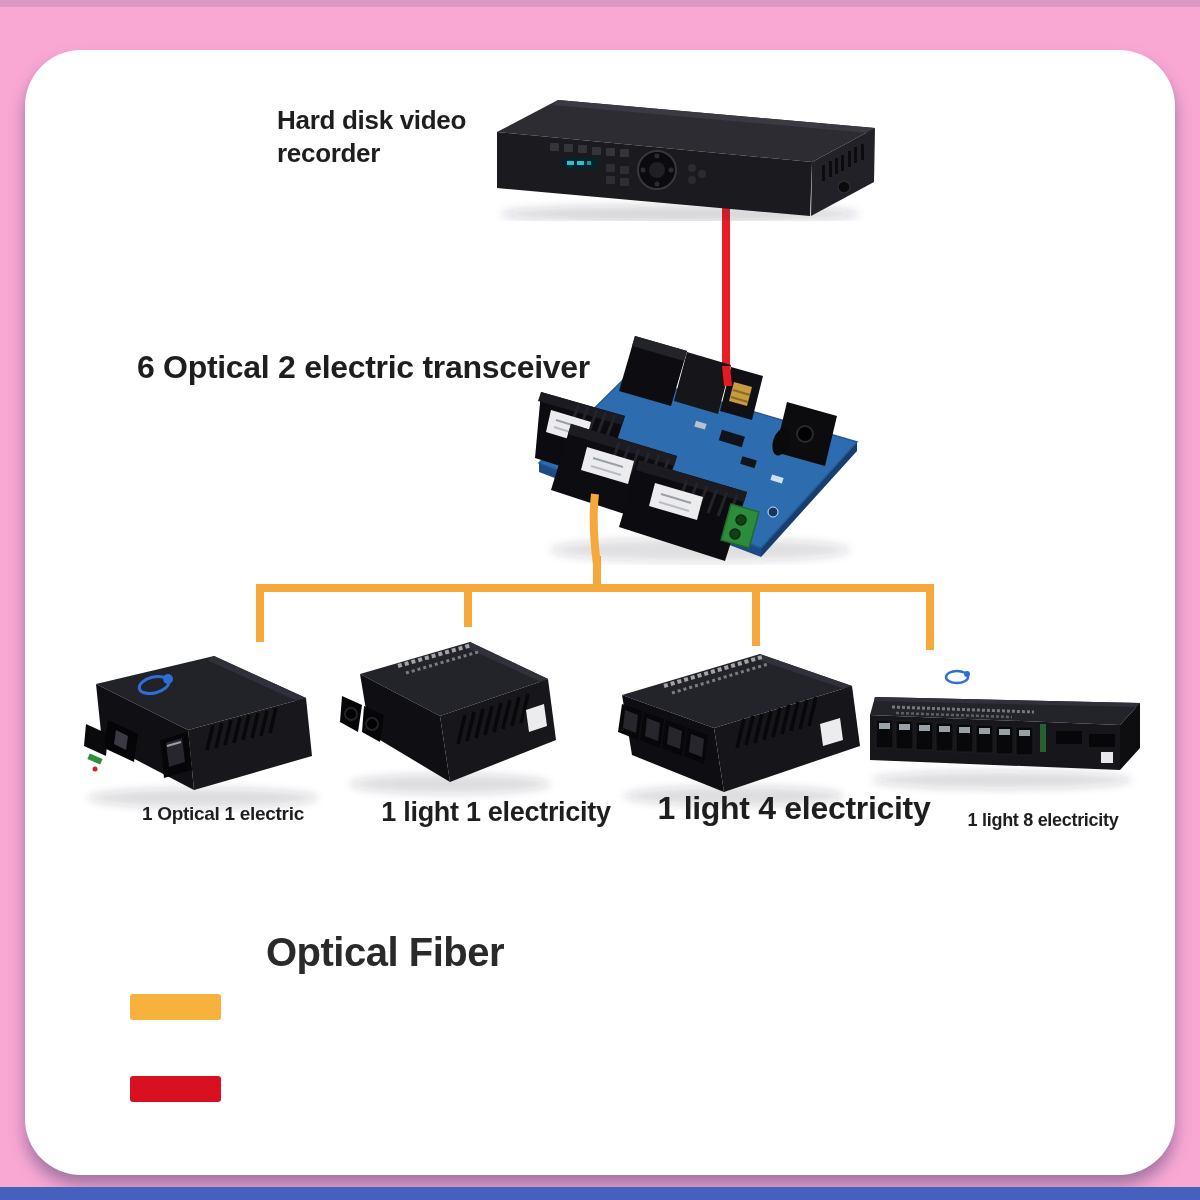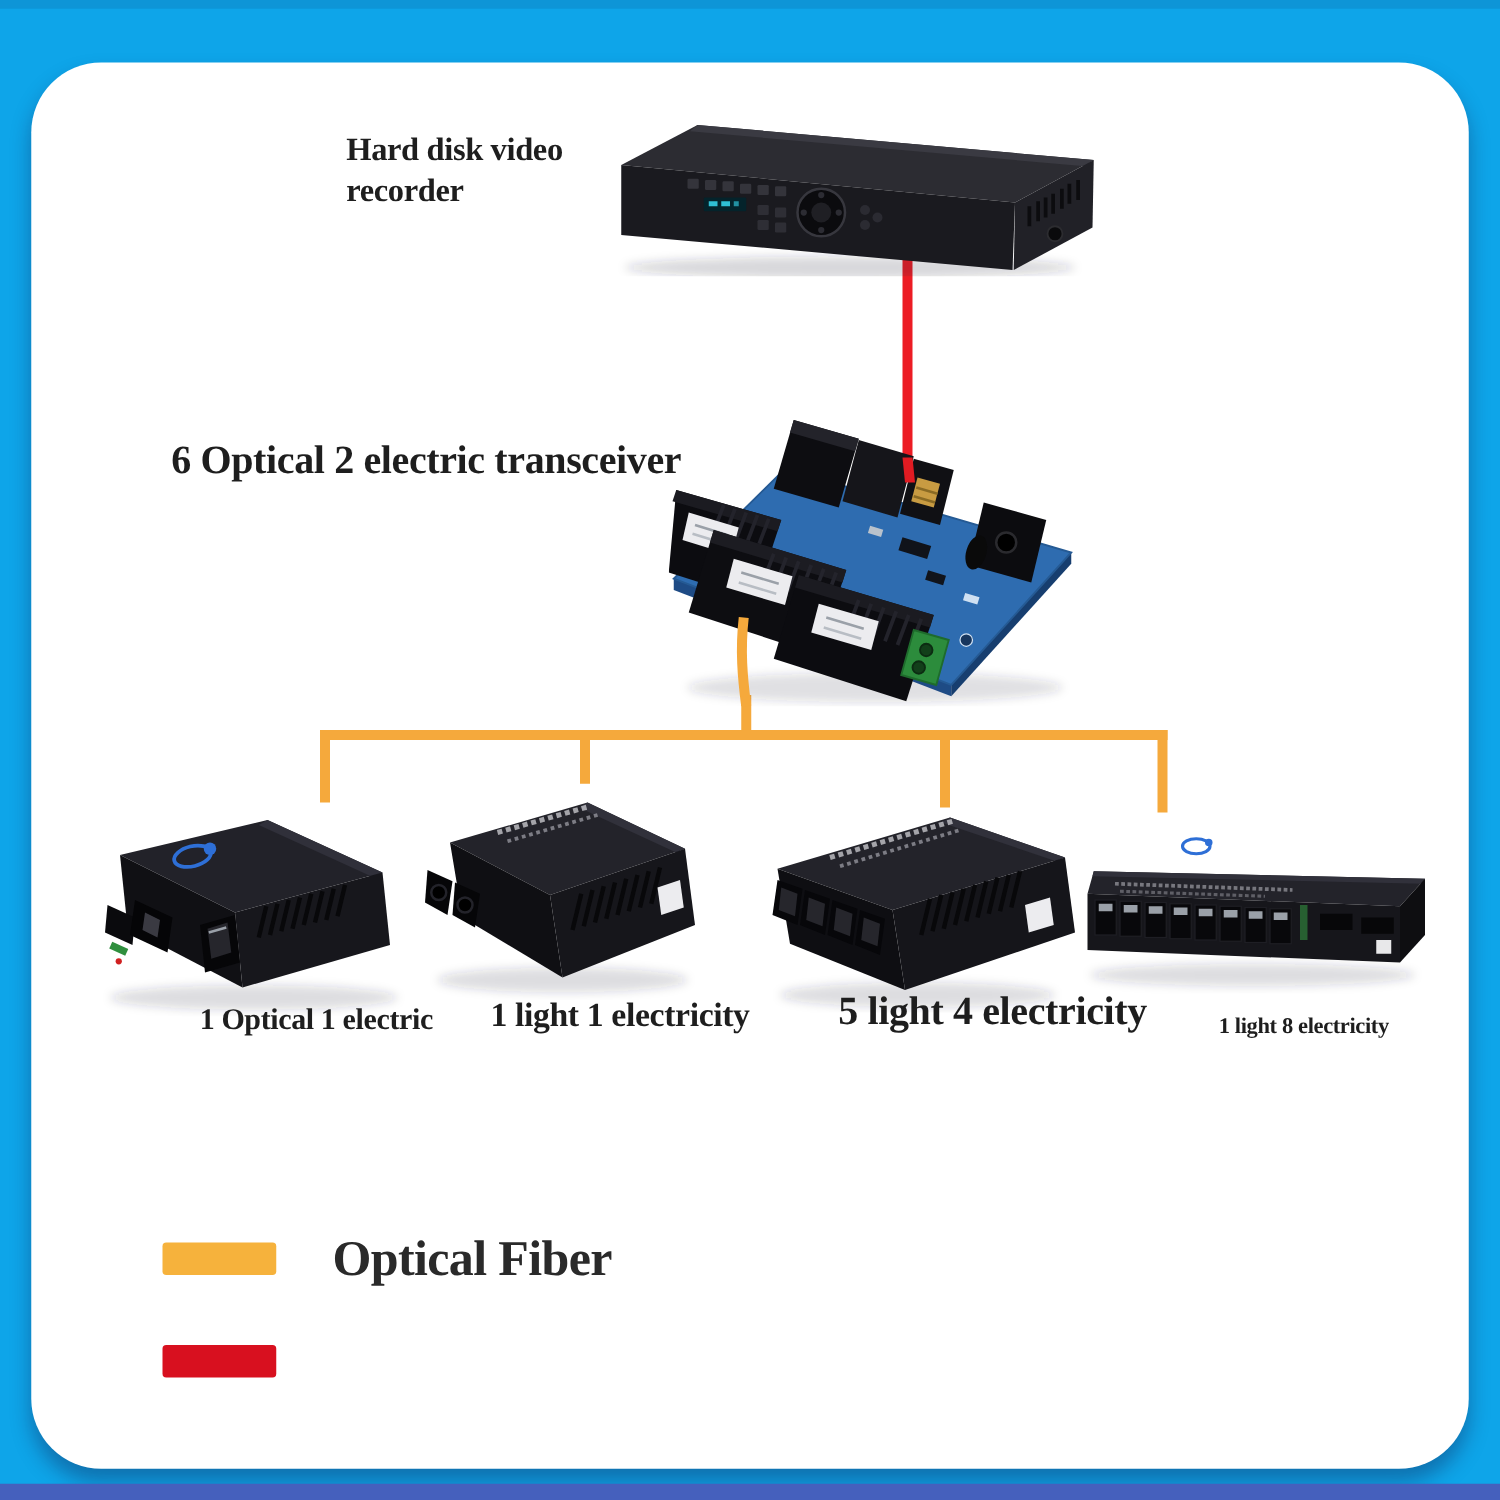--- a/index.html
+++ b/index.html
@@ -1,41 +1,41 @@
 <!DOCTYPE html>
 <html><head>
 <meta charset="utf-8">
 <style>
   html,body{margin:0;padding:0;background:#5E80D5;}
   *{box-sizing:border-box;}
-  .stage{position:relative;width:1200px;height:1200px;background:#0ea5e9;overflow:hidden;
-         font-family:Liberation Serif, serif;}
+  .stage{position:relative;width:1200px;height:1200px;background:#f9a8d4;overflow:hidden;
+         font-family:Liberation Sans, sans-serif;}
   .stage::before{content:"";position:absolute;left:0;top:0;width:100%;height:7px;
          background:rgba(20,35,90,.12);}
   .bottom-edge{position:absolute;left:0;top:1187px;width:1200px;height:13px;background:#4560BD;}
   .card{position:absolute;left:25px;top:50px;width:1150px;height:1125px;background:#FFFFFF;
         border-radius:56px;box-shadow:0 10px 16px rgba(18,30,80,.38);z-index:0;}
   .line{position:absolute;z-index:1;}
   .fiber{background:#F5A93C;}
   .rj45{background:#EC1C24;}
   .art{position:absolute;z-index:2;}
   .lbl{position:absolute;z-index:3;color:#1e1e1e;font-weight:600;letter-spacing:-.3px;}
   .lbl-dvr{left:277px;top:104px;width:205px;font-size:26px;line-height:1.25;}
   .lbl-transceiver{left:137px;top:349px;font-size:32px;white-space:nowrap;}
   .dev-lbl{transform:translateX(-50%);white-space:nowrap;}
-  .dev-lbl-0{left:253px;top:803px;font-size:24px;}
+  .dev-lbl-0{left:223px;top:803px;font-size:19px;}
   .dev-lbl-1{left:496px;top:797px;font-size:27px;}
   .dev-lbl-2{left:794px;top:790px;font-size:32px;}
   .dev-lbl-3{left:1043px;top:810px;font-size:18px;text-align:center;}
   .legend-swatch{position:absolute;z-index:3;width:91px;height:26px;border-radius:3px;}
   .legend-swatch-fiber{left:130px;top:994px;background:#F6B23C;}
   .legend-swatch-rj45{left:130px;top:1076px;background:#D8101F;}
   .legend-text{position:absolute;z-index:3;color:#2a2a2a;font-weight:600;font-size:40px;
                letter-spacing:-.5px;white-space:nowrap;}
-  .legend-text-fiber{left:266px;top:983px;}
+  .legend-text-fiber{left:266px;top:930px;}
   .legend-text-rj45{left:243px;top:1066px;}
 </style>
 </head>
 <body>
 
 <div class="stage">
 
   <svg width="0" height="0" style="position:absolute">
     <defs>
         <filter id="soft" x="-60%" y="-60%" width="220%" height="220%">
@@ -315,20 +315,20 @@
       <rect x="194" y="71" width="26" height="13" fill="#070709"></rect>
       <rect x="227" y="74" width="26" height="13" fill="#070709"></rect>
       <rect x="239" y="92" width="12" height="11" fill="#e8e8ea"></rect>
     </g>
   </svg>
 
   <div class="lbl lbl-dvr">Hard disk video recorder</div>
   <div class="lbl lbl-transceiver">6 Optical 2 electric transceiver</div>
   <div class="lbl dev-lbl dev-lbl-0">1 Optical 1 electric</div>
   <div class="lbl dev-lbl dev-lbl-1">1 light 1 electricity</div>
-  <div class="lbl dev-lbl dev-lbl-2">5 light 4 electricity</div>
+  <div class="lbl dev-lbl dev-lbl-2">1 light 4 electricity</div>
   <div class="lbl dev-lbl dev-lbl-3">1 light 8 electricity</div>
 
   <div class="legend-swatch legend-swatch-fiber"></div>
   <div class="legend-text legend-text-fiber">Optical Fiber</div>
   <div class="legend-swatch legend-swatch-rj45"></div>
 
 </div>
 
 </body></html>

